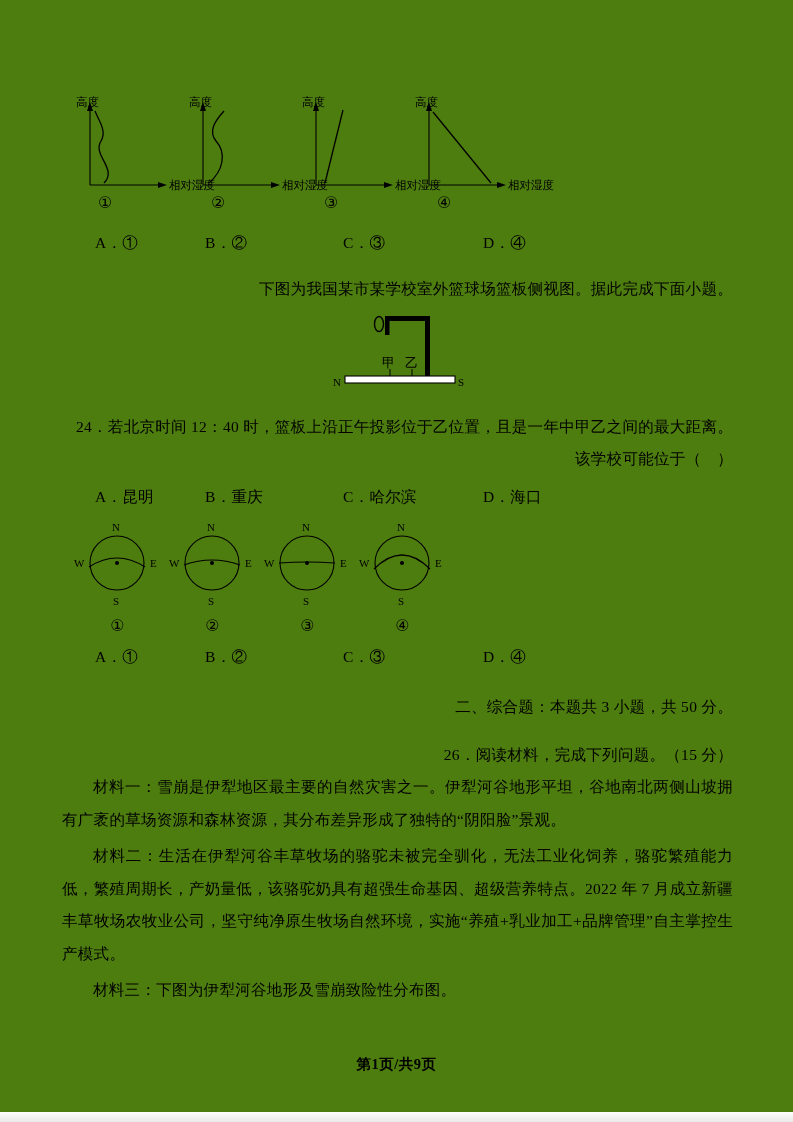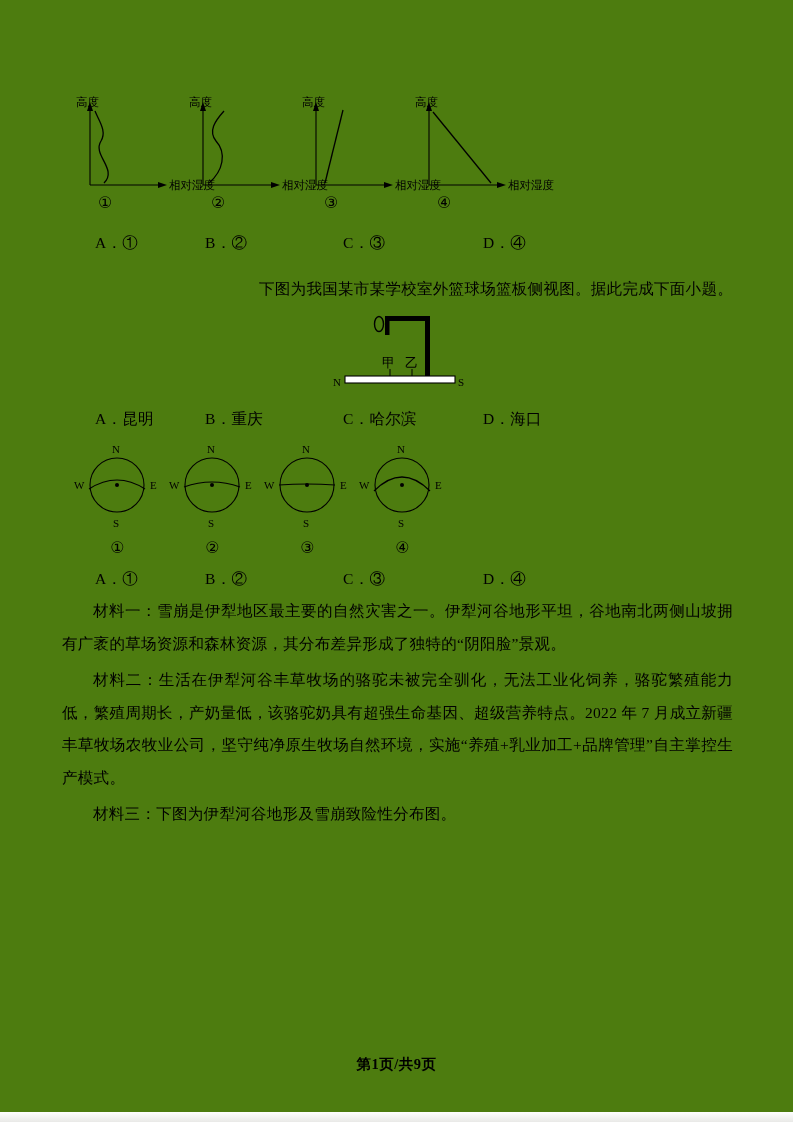--- a/index.html
+++ b/index.html
@@ -119,20 +119,21 @@
       <text x="50" y="54" class="cjk-label">甲</text>
       <line x1="80" y1="56" x2="80" y2="63" stroke="#000" stroke-width="1"></line>
       <text x="73" y="54" class="cjk-label">乙</text>
       <rect x="93" y="3" width="5" height="60" fill="#000"></rect>
       <rect x="53" y="3" width="41" height="5" fill="#000"></rect>
       <rect x="53" y="3" width="4.5" height="19" fill="#000"></rect>
       <ellipse cx="47" cy="11" rx="4.5" ry="7.5" fill="none" stroke="#000" stroke-width="1.4"></ellipse>
     </svg>
   </div>
 
+  <p class="qtext">24．若北京时间 12：40 时，篮板上沿正午投影位于乙位置，且是一年中甲乙之间的最大距离。该学校可能位于（　）</p>
 
   <div class="options-row">
     <span class="opt opt-1">A．昆明</span><span class="opt opt-2">B．重庆</span><span class="opt opt-3">C．哈尔滨</span><span class="opt">D．海口</span>
   </div>
 
 
   <div class="circles-row">
 
     <div class="circle-item">
       <svg width="95" height="92" viewBox="0 0 95 92">
@@ -184,21 +185,23 @@
         <path d="M19,50 Q47,22 75,50" fill="none" stroke="#000" stroke-width="1.2"></path>
       </svg>
       <div class="circle-num">④</div>
     </div>
   </div>
 
   <div class="options-row">
     <span class="opt opt-1">A．①</span><span class="opt opt-2">B．②</span><span class="opt opt-3">C．③</span><span class="opt">D．④</span>
   </div>
 
-
+  <p class="section-heading">二、综合题：本题共 3 小题，共 50 分。</p>
+
+  <p class="qtext" style="margin-top:16px">26．阅读材料，完成下列问题。（15 分）</p>
 
   <p class="material" style="">材料一：雪崩是伊犁地区最主要的自然灾害之一。伊犁河谷地形平坦，谷地南北两侧山坡拥有广袤的草场资源和森林资源，其分布差异形成了独特的“阴阳脸”景观。</p>
   <p class="material" style="margin-top:4px">材料二：生活在伊犁河谷丰草牧场的骆驼未被完全驯化，无法工业化饲养，骆驼繁殖能力低，繁殖周期长，产奶量低，该骆驼奶具有超强生命基因、超级营养特点。2022 年 7 月成立新疆丰草牧场农牧业公司，坚守纯净原生牧场自然环境，实施“养殖+乳业加工+品牌管理”自主掌控生产模式。</p>
   <p class="material" style="margin-top:4px">材料三：下图为伊犁河谷地形及雪崩致险性分布图。</p>
 
   <div class="footer">第1页/共9页</div>
   <div class="page-edge"></div>
 </div>
 
 </body></html>

